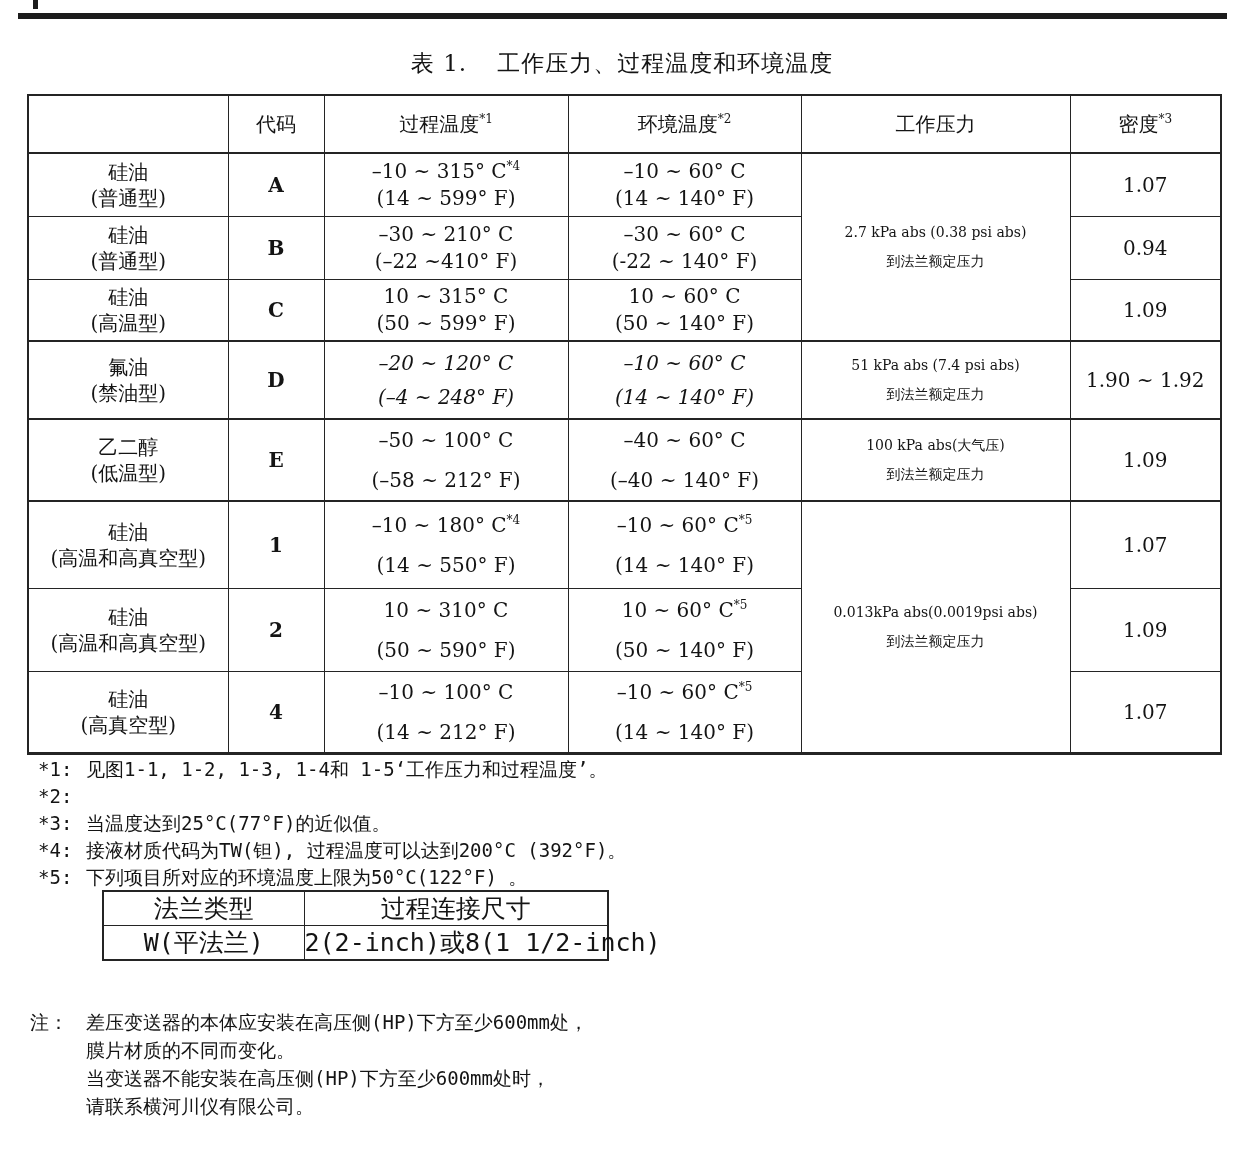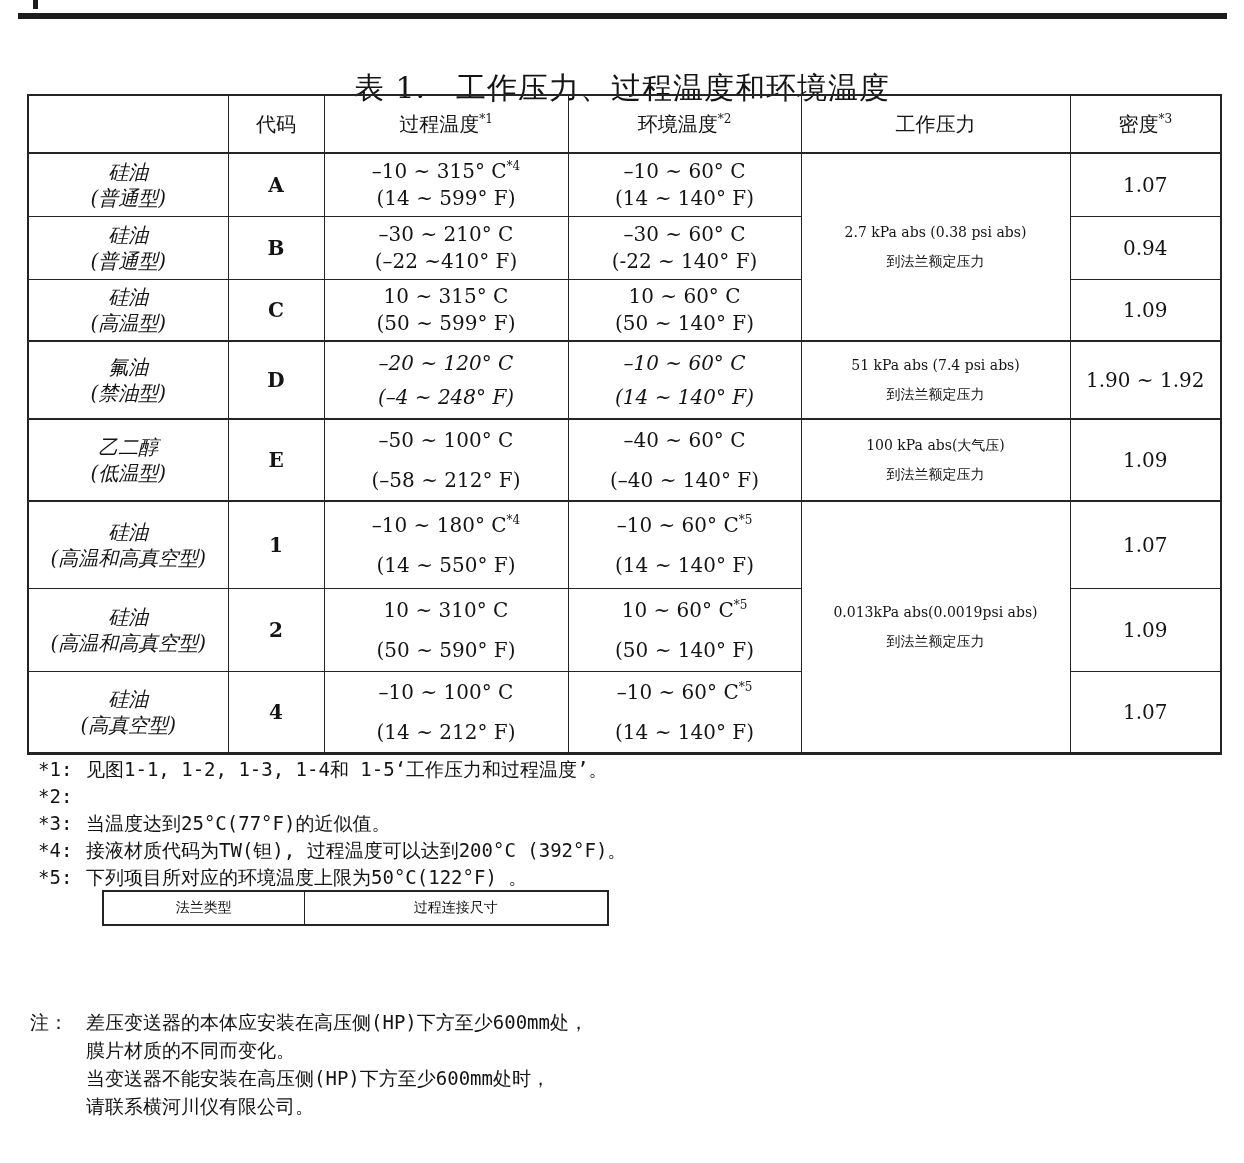--- a/index.html
+++ b/index.html
@@ -4,53 +4,53 @@
 <style>
   html,body { margin:0; padding:0; background:#ffffff; }
   #page {
     position:relative; width:1244px; height:1163px; background:#fff;
     color:#141414; overflow:hidden;
     font-family:"DejaVu Serif","Liberation Serif",serif;
   }
   .tick { position:absolute; left:33px; top:0; width:5px; height:9px; background:#1c1c1c; }
   .topbar { position:absolute; left:18px; top:13px; width:1209px; height:6px; background:#1c1c1c; }
 
-  .title { position:absolute; left:0; top:68px; width:100%; text-align:center;
-           font-size:30px; letter-spacing:1px; }
+  .title { position:absolute; left:0; top:48px; width:100%; text-align:center;
+           font-size:23px; letter-spacing:1px; }
   .title .gap { display:inline-block; width:30px; }
 
   table.main { position:absolute; left:27px; top:94px; width:1193px;
                border-collapse:collapse; table-layout:fixed;
                font-size:20px; }
   table.main { border:2px solid #242424; border-bottom-width:3px; }
   table.main td { border:1px solid #242424; text-align:center; vertical-align:middle; padding:0; }
   tr.hdr td { height:56px; border-bottom:2px solid #242424; }
   tr.sep td { border-top:2px solid #242424; }
-  td.name { text-align:left; padding-left:9px; line-height:26px;font-style:italic; }
+  td.name { text-align:left; padding-left:9px; line-height:26px; }
   td.codec { font-weight:bold; }
   .stack div { white-space:nowrap; }
   tr.compact .stack div { line-height:27px; }
   tr.mid .stack div { line-height:34px;font-style:italic; }
   tr.tall .stack div { line-height:40px; }
   td.pressure { font-size:14px; }
   td.pressure div { line-height:29px; white-space:nowrap; }
   sup { font-size:12px; vertical-align:super; line-height:0; }
 
   .r1 td { height:62px; } .r2 td { height:62px; } .r3 td { height:60px; }
   .r4 td { height:76px; } .r5 td { height:80px; } .r6 td { height:86px; }
   .r7 td { height:82px; } .r8 td { height:66px; }
 
   .mono { font-family:"DejaVu Sans Mono","Liberation Mono",monospace; }
 
   .footnotes { position:absolute; left:38px; top:756px; font-size:19px; }
   .fn { display:flex; line-height:27px; white-space:nowrap; }
   .fn .m { width:48px; flex:none; }
 
   table.flange { position:absolute; left:102px; top:890px; width:505px;
-                 border-collapse:collapse; table-layout:fixed; font-size:14px;
+                 border-collapse:collapse; table-layout:fixed; font-size:25px;
                  text-align:center; border:2px solid #242424; }
   table.flange td { border:1px solid #242424; height:32px; padding:0; white-space:nowrap; }
 
   .note { position:absolute; left:30px; top:1008px; font-size:19px; }
   .note-row { display:flex; }
   .note .m { width:56px; flex:none; line-height:28px; }
   .note .lines div { line-height:28px; white-space:nowrap; }
 </style>
 </head>
 <body>
@@ -294,20 +294,24 @@
   <table class="flange mono">
     <colgroup>
         <col style="width:201px">
         <col style="width:304px">
       </colgroup>
     <tbody>
         <tr>
       <td>法兰类型</td>
       <td>过程连接尺寸</td>
     </tr>
+    <tr>
+      <td>W(平法兰)</td>
+      <td>2(2-inch)或8(1 1/2-inch)</td>
+    </tr>
   </tbody>
     </table>
 
   <div class="note mono">
     <div class="note-row">
       <span class="m">注：</span>
       <div class="lines">
         <div>差压变送器的本体应安装在高压侧(HP)下方至少600mm处，</div>
         <div>膜片材质的不同而变化。</div>
         <div>当变送器不能安装在高压侧(HP)下方至少600mm处时，</div>

